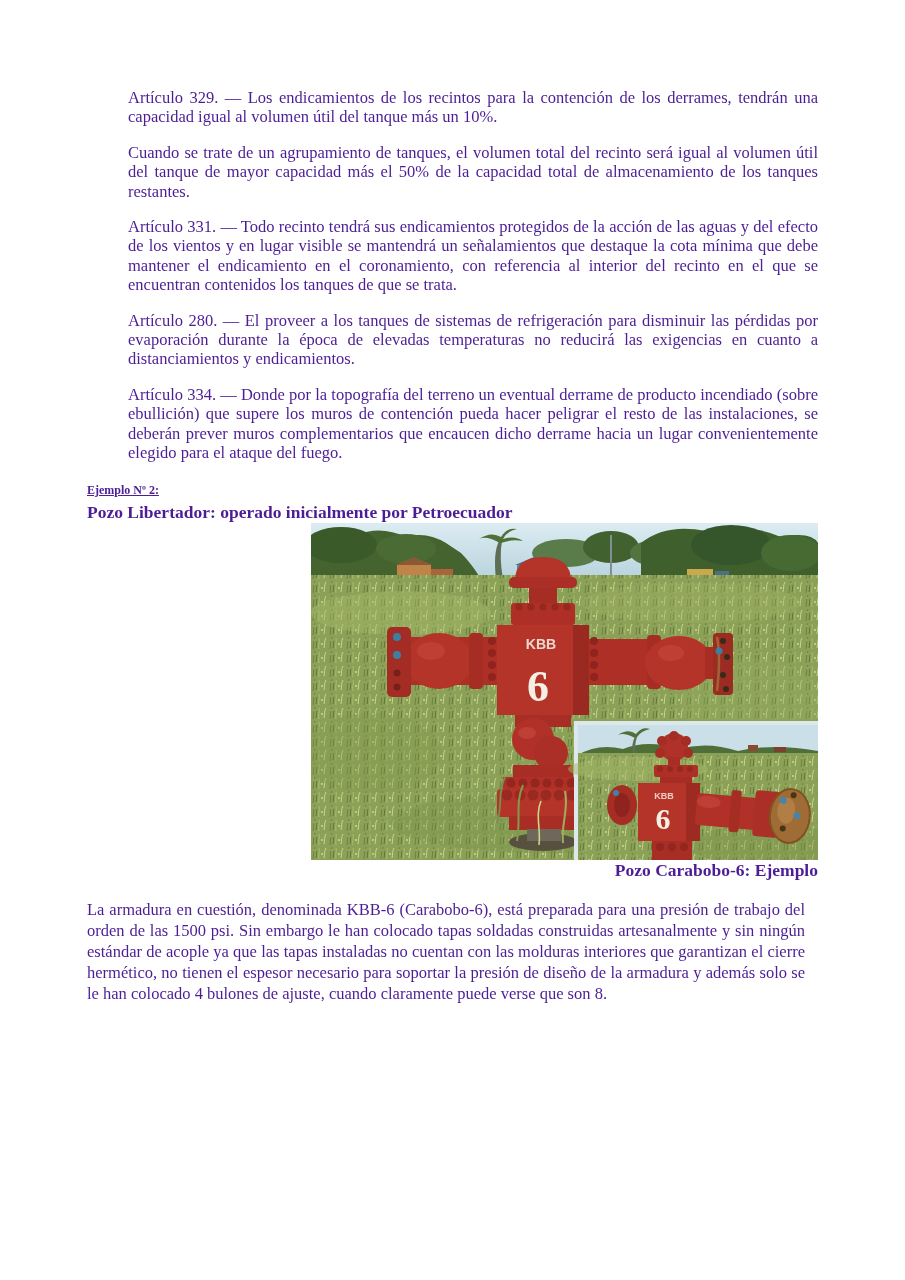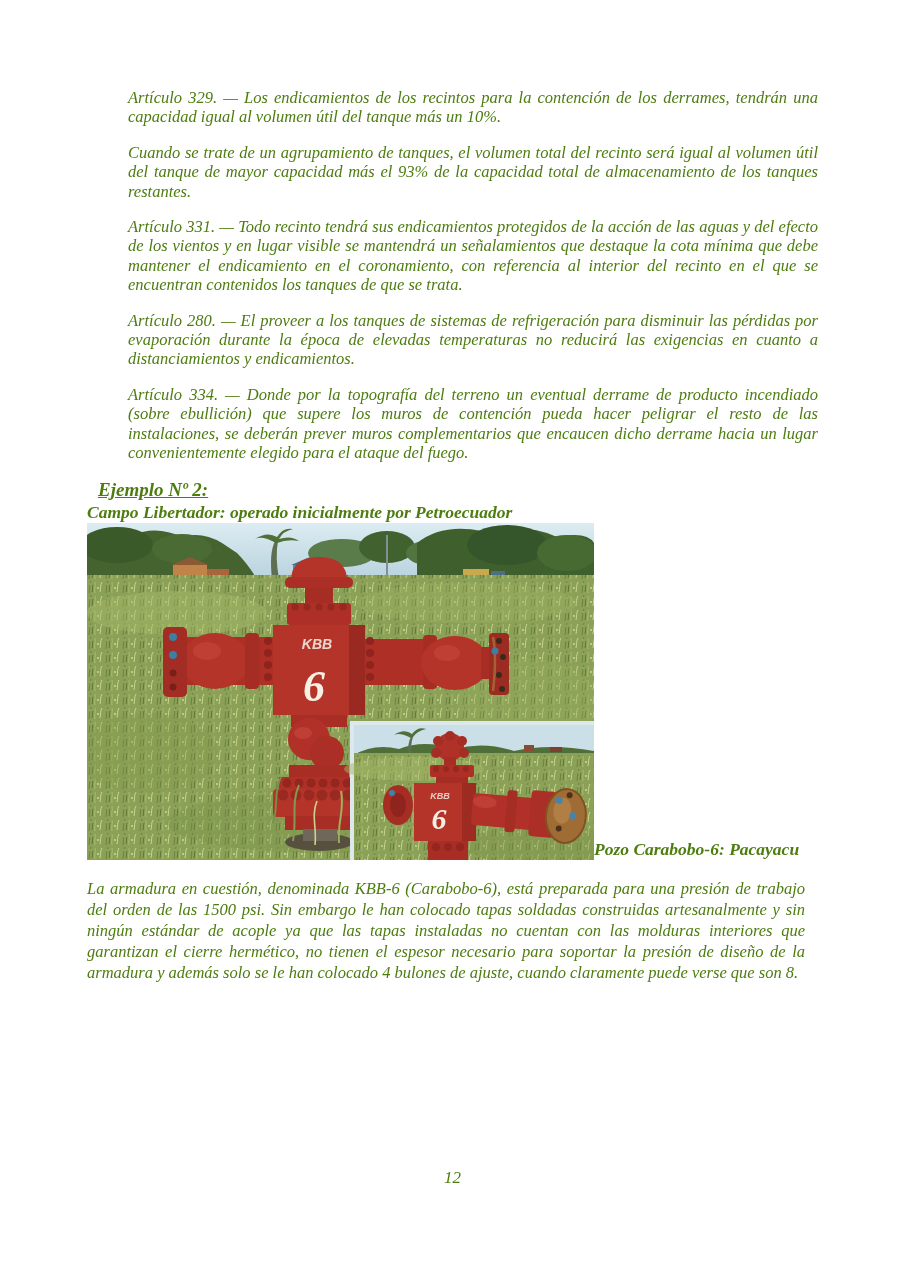--- a/index.html
+++ b/index.html
@@ -3,59 +3,59 @@
 <meta charset="utf-8">
 <style>
   html, body { margin: 0; padding: 0; background: #888; }
   .page {
     position: relative;
     width: 905px;
     height: 1280px;
     margin: 0 auto;
     background: #ffffff;
     font-family: "Liberation Serif", "DejaVu Serif", serif;
-    color: #4d7c0f;
+    color: #4c1d95;
     overflow: hidden;
-    font-style: italic;
   }
   .content {
     position: absolute;
     left: 87px;
     top: 0;
     width: 731px;
   }
   .articles { padding-left: 41px; margin-top: 88px; }
   .articles p {
     margin: 0 0 16px 0;
     font-size: 16.5px;
     line-height: 19.4px;
     text-align: justify;
   }
   .ex-heading {
-    margin: 15px 0 0 11px;
-    font-size: 19px;
+    margin: 15px 0 0 0;
+    font-size: 12px;
     font-weight: bold;
     line-height: 22px;
   }
   .ex-heading .u { text-decoration: underline; }
   .ex-subheading {
     margin: 0;
     font-size: 17.5px;
     font-weight: bold;
     line-height: 22px;
   }
   .intro {
     margin: 16px 0 1px 0;
     font-size: 16.5px;
     line-height: 21px;
     text-align: justify;
   }
   .figure-row {
     display: flex;
     align-items: flex-end;
+    flex-direction: column;
   }
   .figure-row svg { display: block; flex: 0 0 auto; }
   .caption {
     font-size: 17.5px;
     font-weight: bold;
     white-space: nowrap;
     line-height: 20px;
     margin: 0 0 1px 0;
   }
   .analysis {
@@ -74,28 +74,28 @@
   }
 </style>
 </head>
 <body>
 
 <div class="page">
   <div class="content">
 
     <div class="articles">
       <p>Artículo 329. — Los endicamientos de los recintos para la contención de los derrames, tendrán una capacidad igual al volumen útil del tanque más un 10%.</p>
-      <p>Cuando se trate de un agrupamiento de tanques, el volumen total del recinto será igual al volumen útil del tanque de mayor capacidad más el 93% de la capacidad total de almacenamiento de los tanques restantes.</p>
+      <p>Cuando se trate de un agrupamiento de tanques, el volumen total del recinto será igual al volumen útil del tanque de mayor capacidad más el 50% de la capacidad total de almacenamiento de los tanques restantes.</p>
       <p>Artículo 331. — Todo recinto tendrá sus endicamientos protegidos de la acción de las aguas y del efecto de los vientos y en lugar visible se mantendrá un señalamientos que destaque la cota mínima que debe mantener el endicamiento en el coronamiento, con referencia al interior del recinto en el que se encuentran contenidos los tanques de que se trata.</p>
       <p>Artículo 280. — El proveer a los tanques de sistemas de refrigeración para disminuir las pérdidas por evaporación durante la época de elevadas temperaturas no reducirá las exigencias en cuanto a distanciamientos y endicamientos.</p>
       <p>Artículo 334. — Donde por la topografía del terreno un eventual derrame de producto incendiado (sobre ebullición) que supere los muros de contención pueda hacer peligrar el resto de las instalaciones, se deberán prever muros complementarios que encaucen dicho derrame hacia un lugar convenientemente elegido para el ataque del fuego.</p>
     </div>
 
     <h2 class="ex-heading"><span class="u">Ejemplo Nº 2:</span></h2>
-    <h2 class="ex-subheading">Campo Libertador: operado inicialmente por Petroecuador</h2>
+    <h2 class="ex-subheading">Pozo Libertador: operado inicialmente por Petroecuador</h2>
 
 
     <div class="figure-row">
       <svg width="507" height="337" viewBox="0 0 507 337" role="img">
         <defs>
           <linearGradient id="sky" x1="0" y1="0" x2="0" y2="1">
             <stop offset="0" stop-color="#dcecf2"></stop>
             <stop offset="1" stop-color="#b9d3de"></stop>
           </linearGradient>
           <pattern id="gr" width="17" height="14" patternUnits="userSpaceOnUse">
@@ -273,20 +273,19 @@
                   <circle cx="214" cy="62" r="3" fill="#4a3318"></circle>
               </g>
               <rect x="74" y="116" width="40" height="19" fill="#a82d24"></rect>
               <circle cx="82" cy="122" r="4" fill="#93261e"></circle>
                 <circle cx="94" cy="122" r="4" fill="#93261e"></circle>
               <circle cx="106" cy="122" r="4" fill="#93261e"></circle>
             </g>
           </g>
         </g>
       </svg>
-      <div class="caption">Pozo Carabobo-6: Pacayacu</div>
+      <div class="caption">Pozo Carabobo-6: Ejemplo</div>
     </div>
 
     <p class="analysis">La armadura en cuestión, denominada KBB-6 (Carabobo-6), está preparada para una presión de trabajo del orden de las 1500 psi. Sin embargo le han colocado tapas soldadas construidas artesanalmente y sin ningún estándar de acople ya que las tapas instaladas no cuentan con las molduras interiores que garantizan el cierre hermético, no tienen el espesor necesario para soportar la presión de diseño de la armadura y además solo se le han colocado 4 bulones de ajuste, cuando claramente puede verse que son 8.</p>
   </div>
 
-  <div class="page-number">12</div>
 </div>
 
 </body></html>

